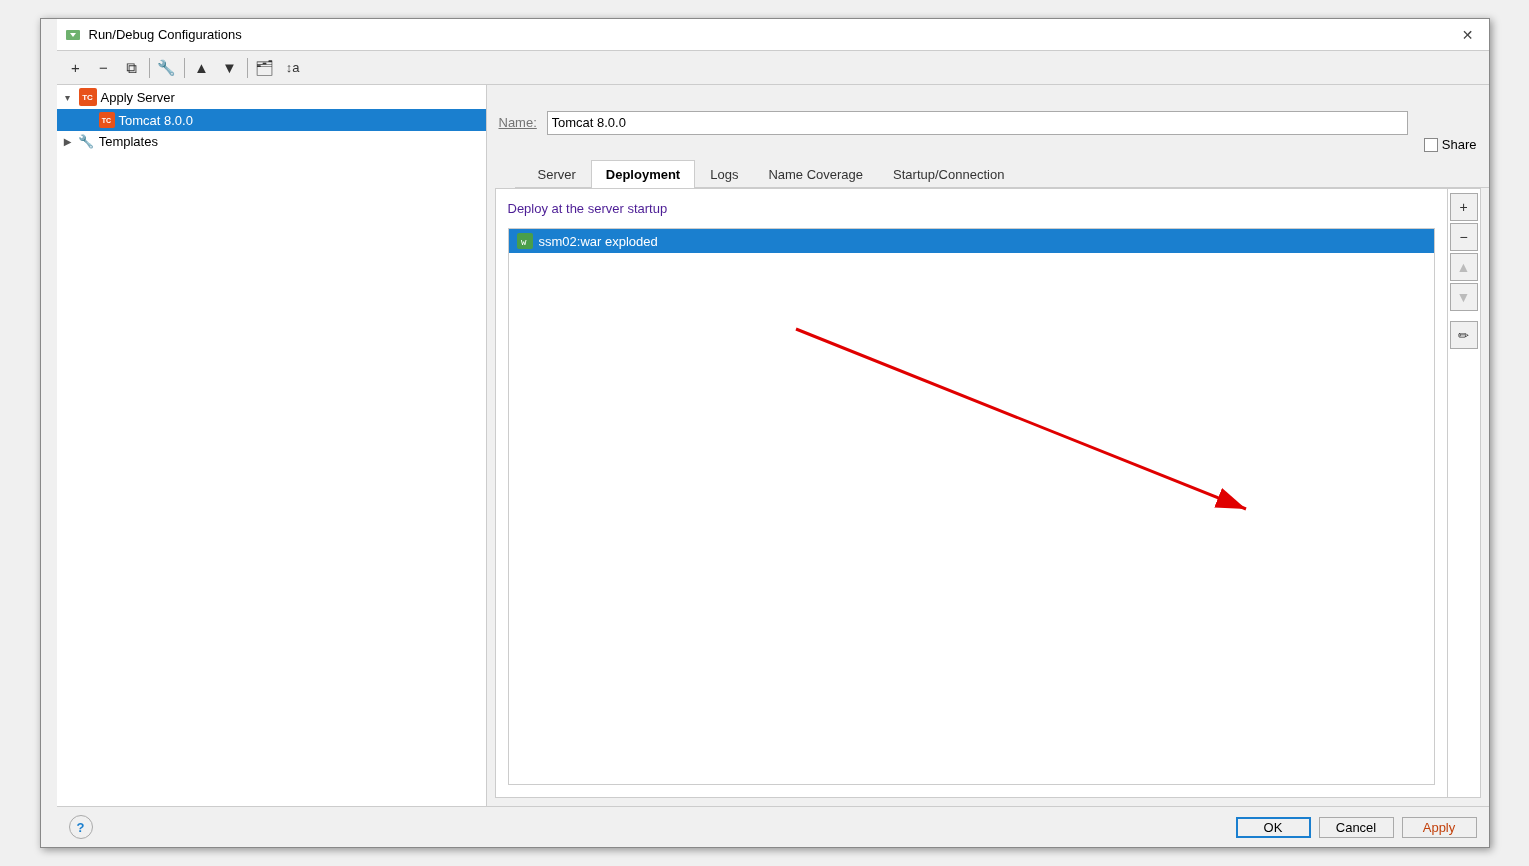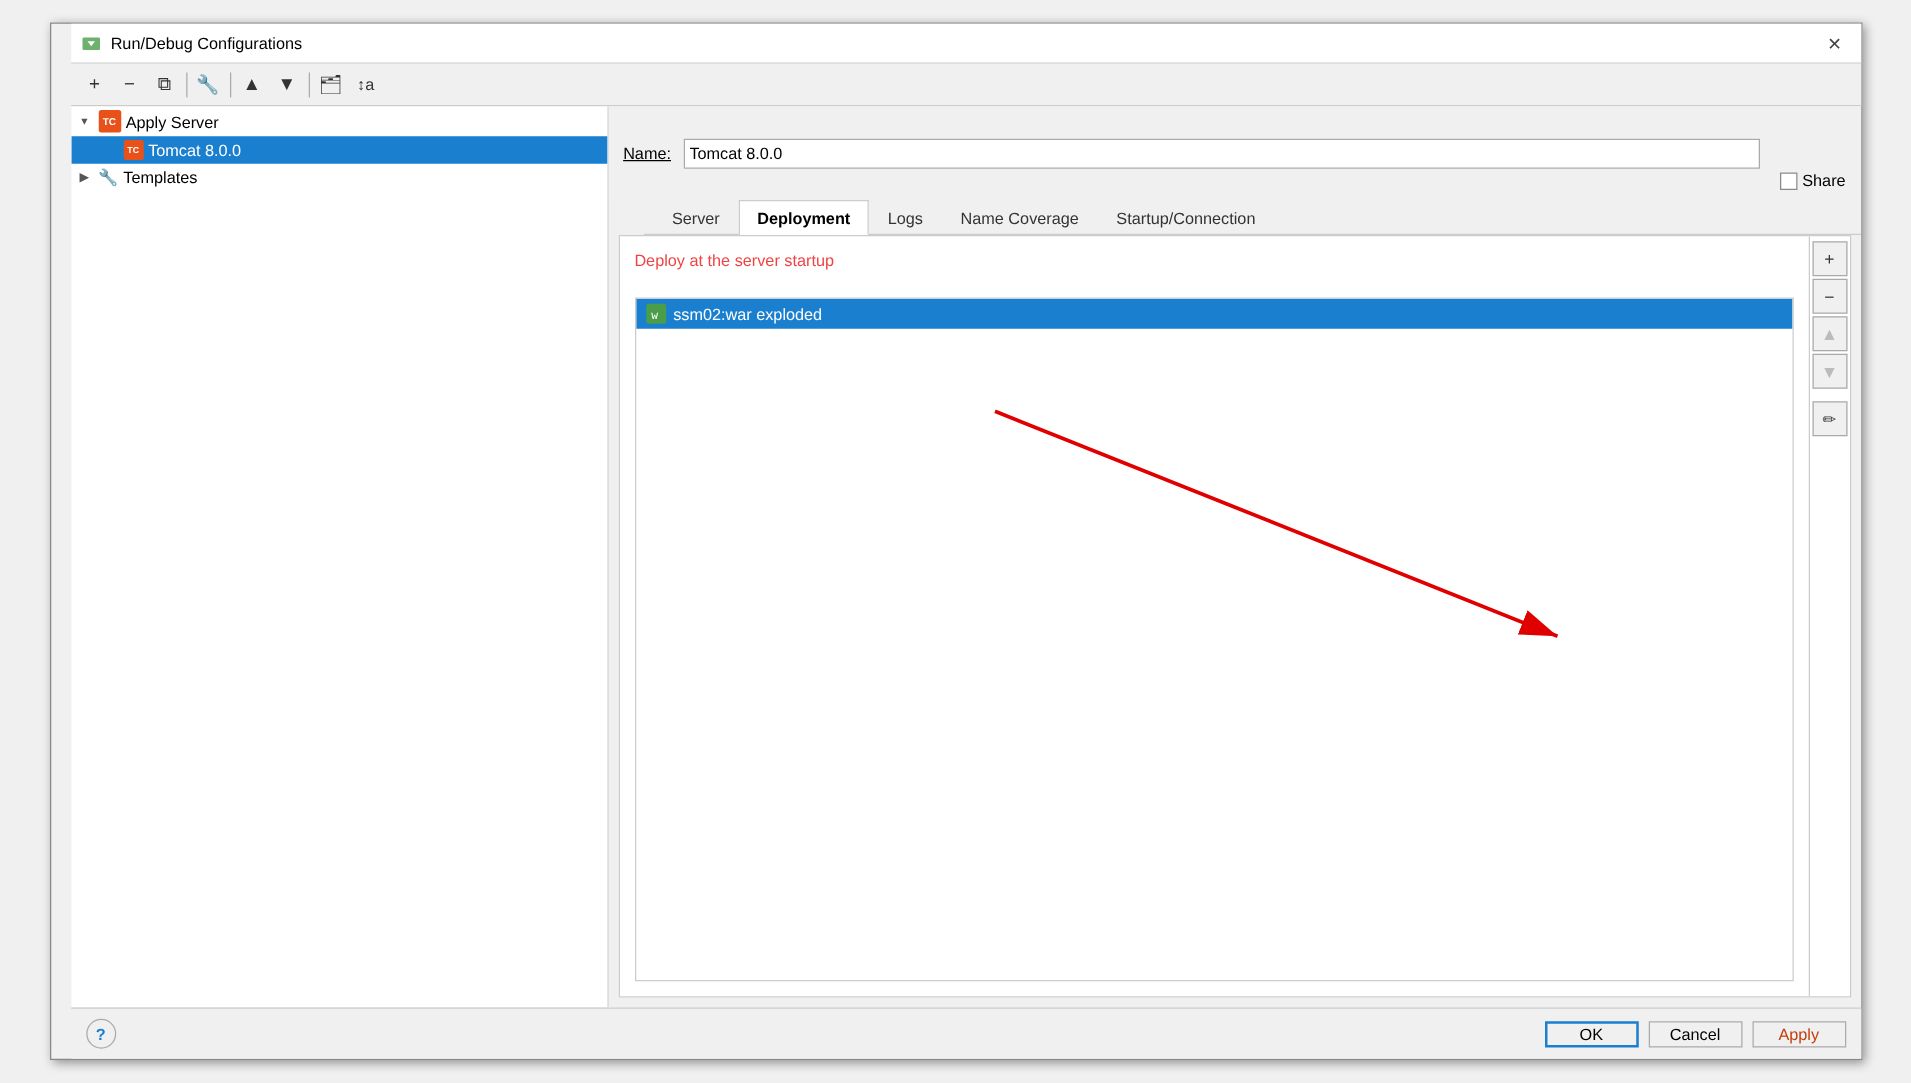--- a/index.html
+++ b/index.html
@@ -160,21 +160,21 @@
     .name-row {
       display: flex;
       align-items: center;
       padding: 8px 12px;
       gap: 8px;
       background: #f0f0f0;
     }
     .name-label {
       font-size: 13px;
       text-decoration: underline;
-      color: #000000;
+      color: #737373;
       min-width: 40px;
     }
     .name-input {
       flex: 1;
       height: 24px;
       border: 1px solid #aaa;
       padding: 2px 4px;
       font-size: 13px;
       background: #fff;
     }
@@ -244,22 +244,22 @@
 
     .deploy-area {
       flex: 1;
       display: flex;
       flex-direction: column;
       padding: 12px;
       overflow: hidden;
     }
     .deploy-label {
       font-size: 13px;
-      margin-bottom: 22px;
-      color: #ef4444;
+      margin-bottom: 12px;
+      color: #4c1d95;
     }
     .deploy-list {
       flex: 1;
       border: 1px solid #ccc;
       background: #fff;
       overflow-y: auto;
     }
     .deploy-list-item {
       display: flex;
       align-items: center;

